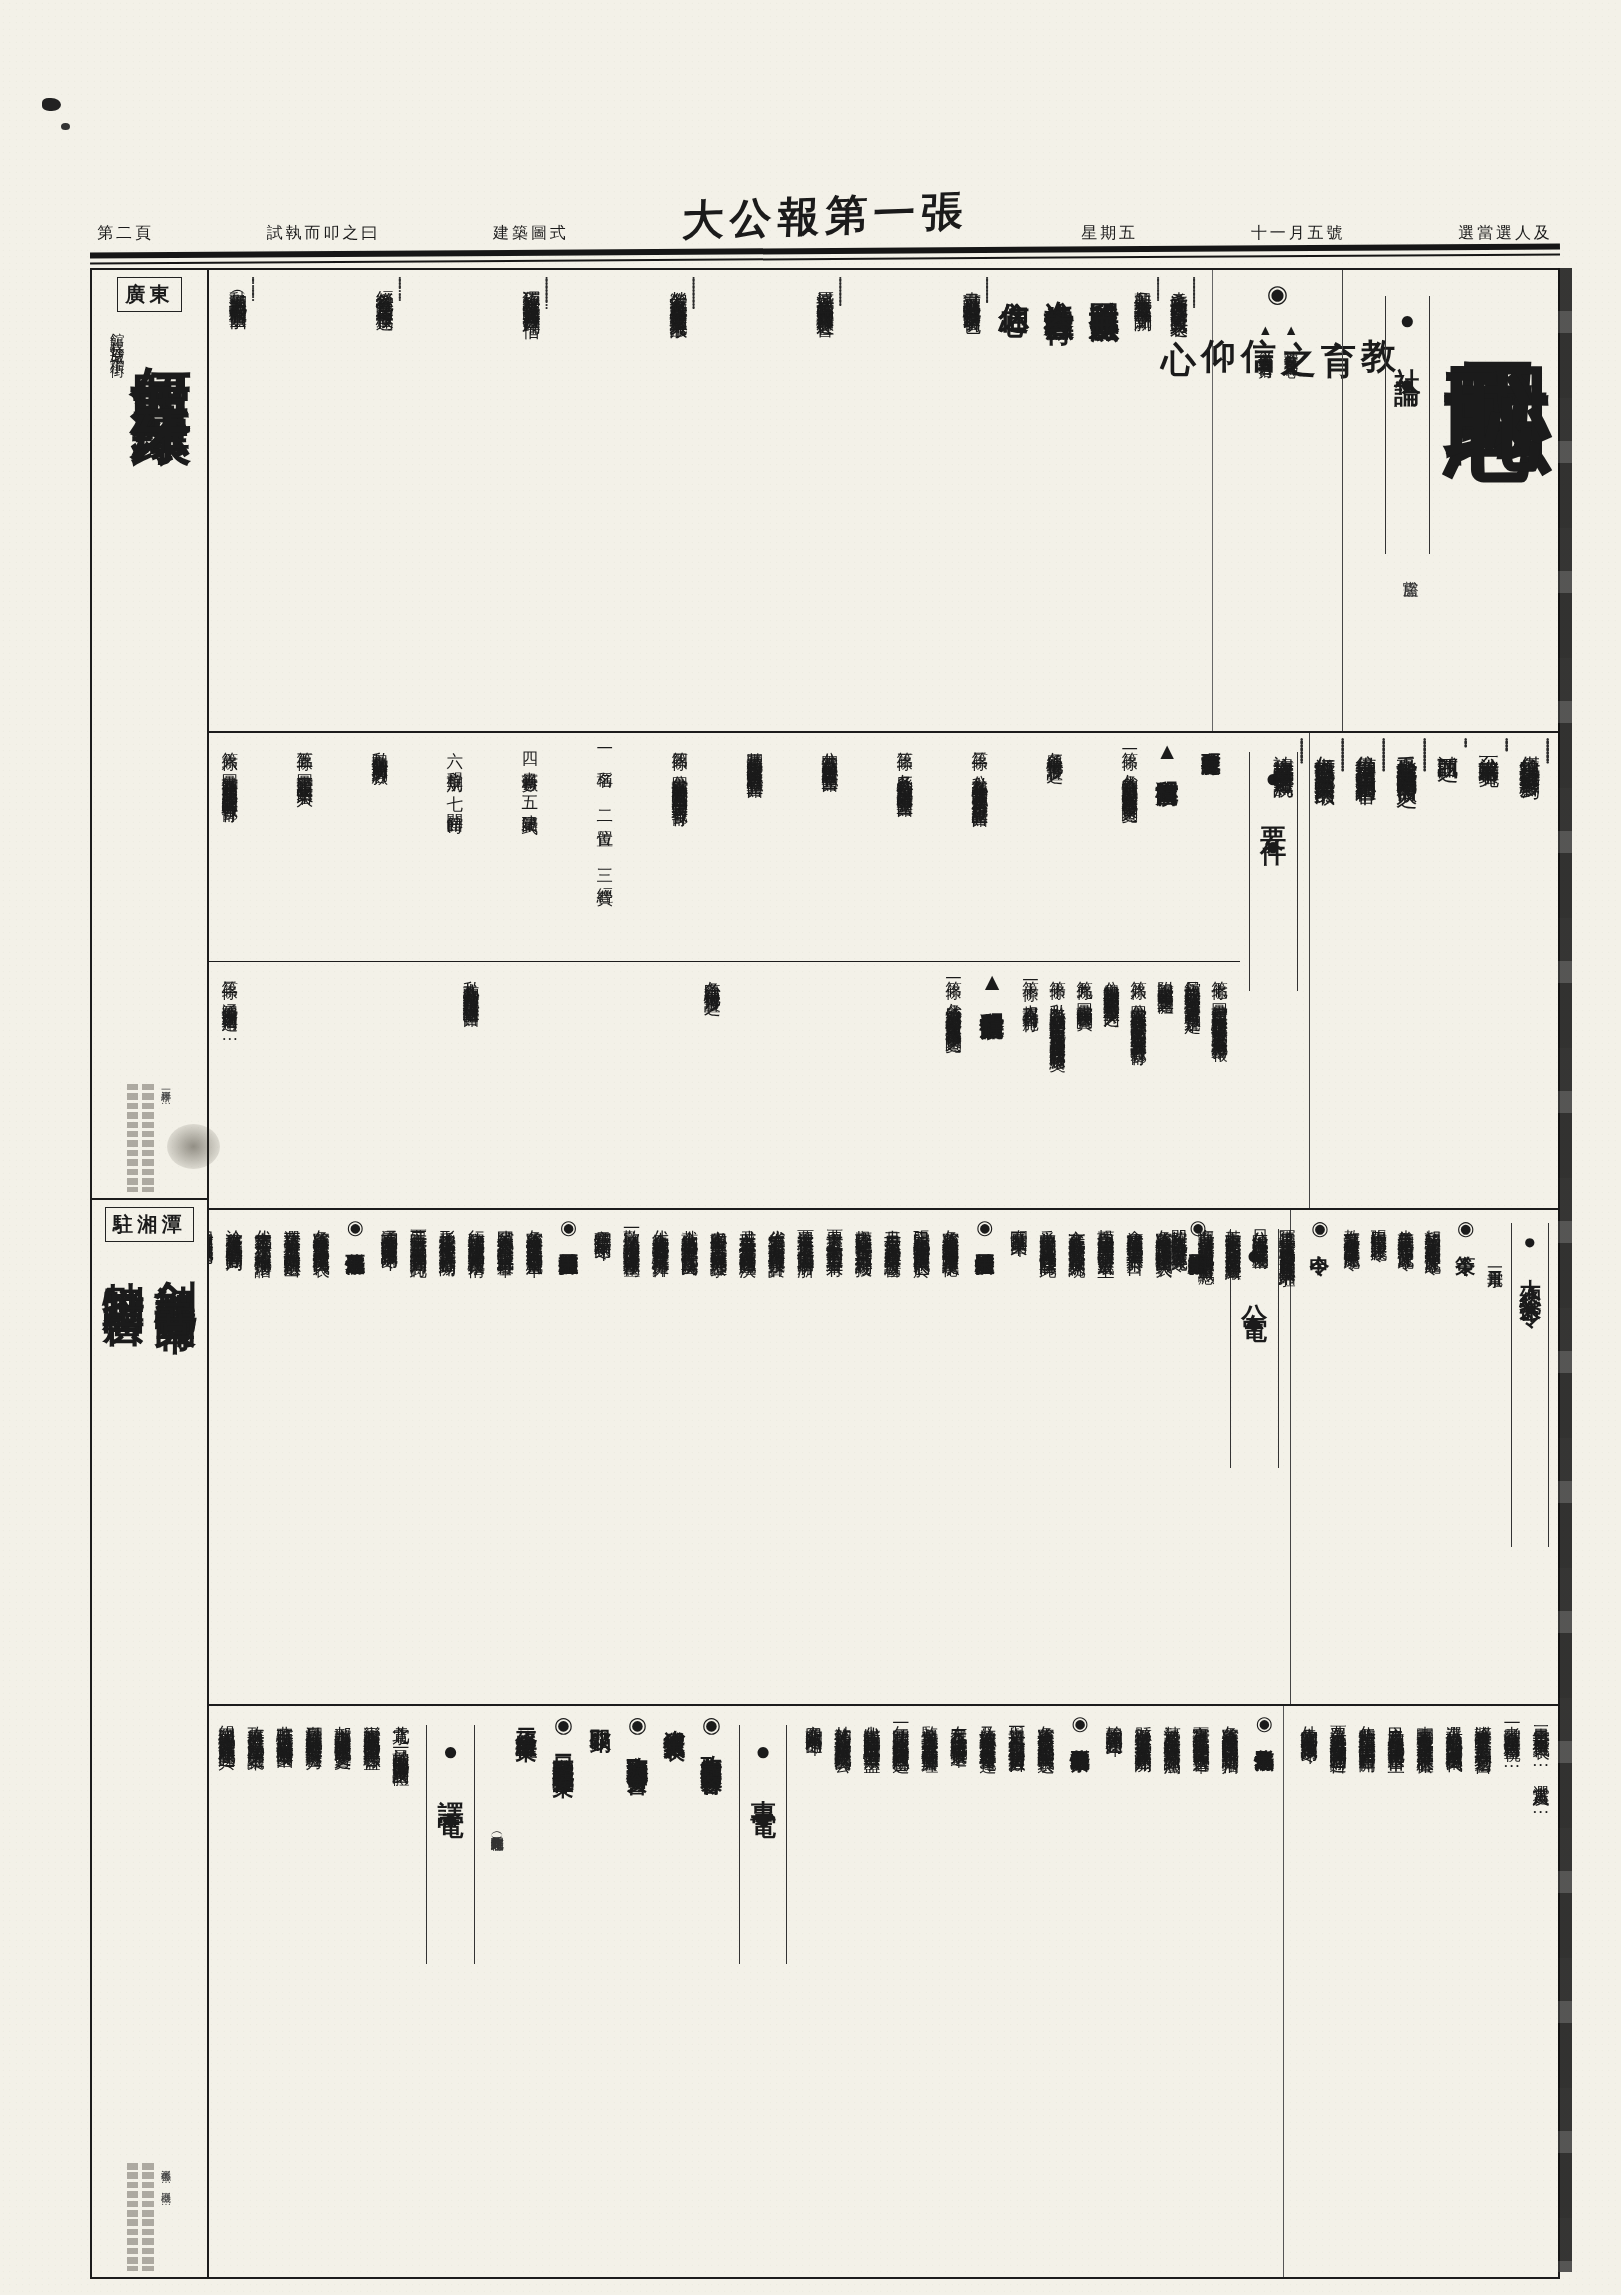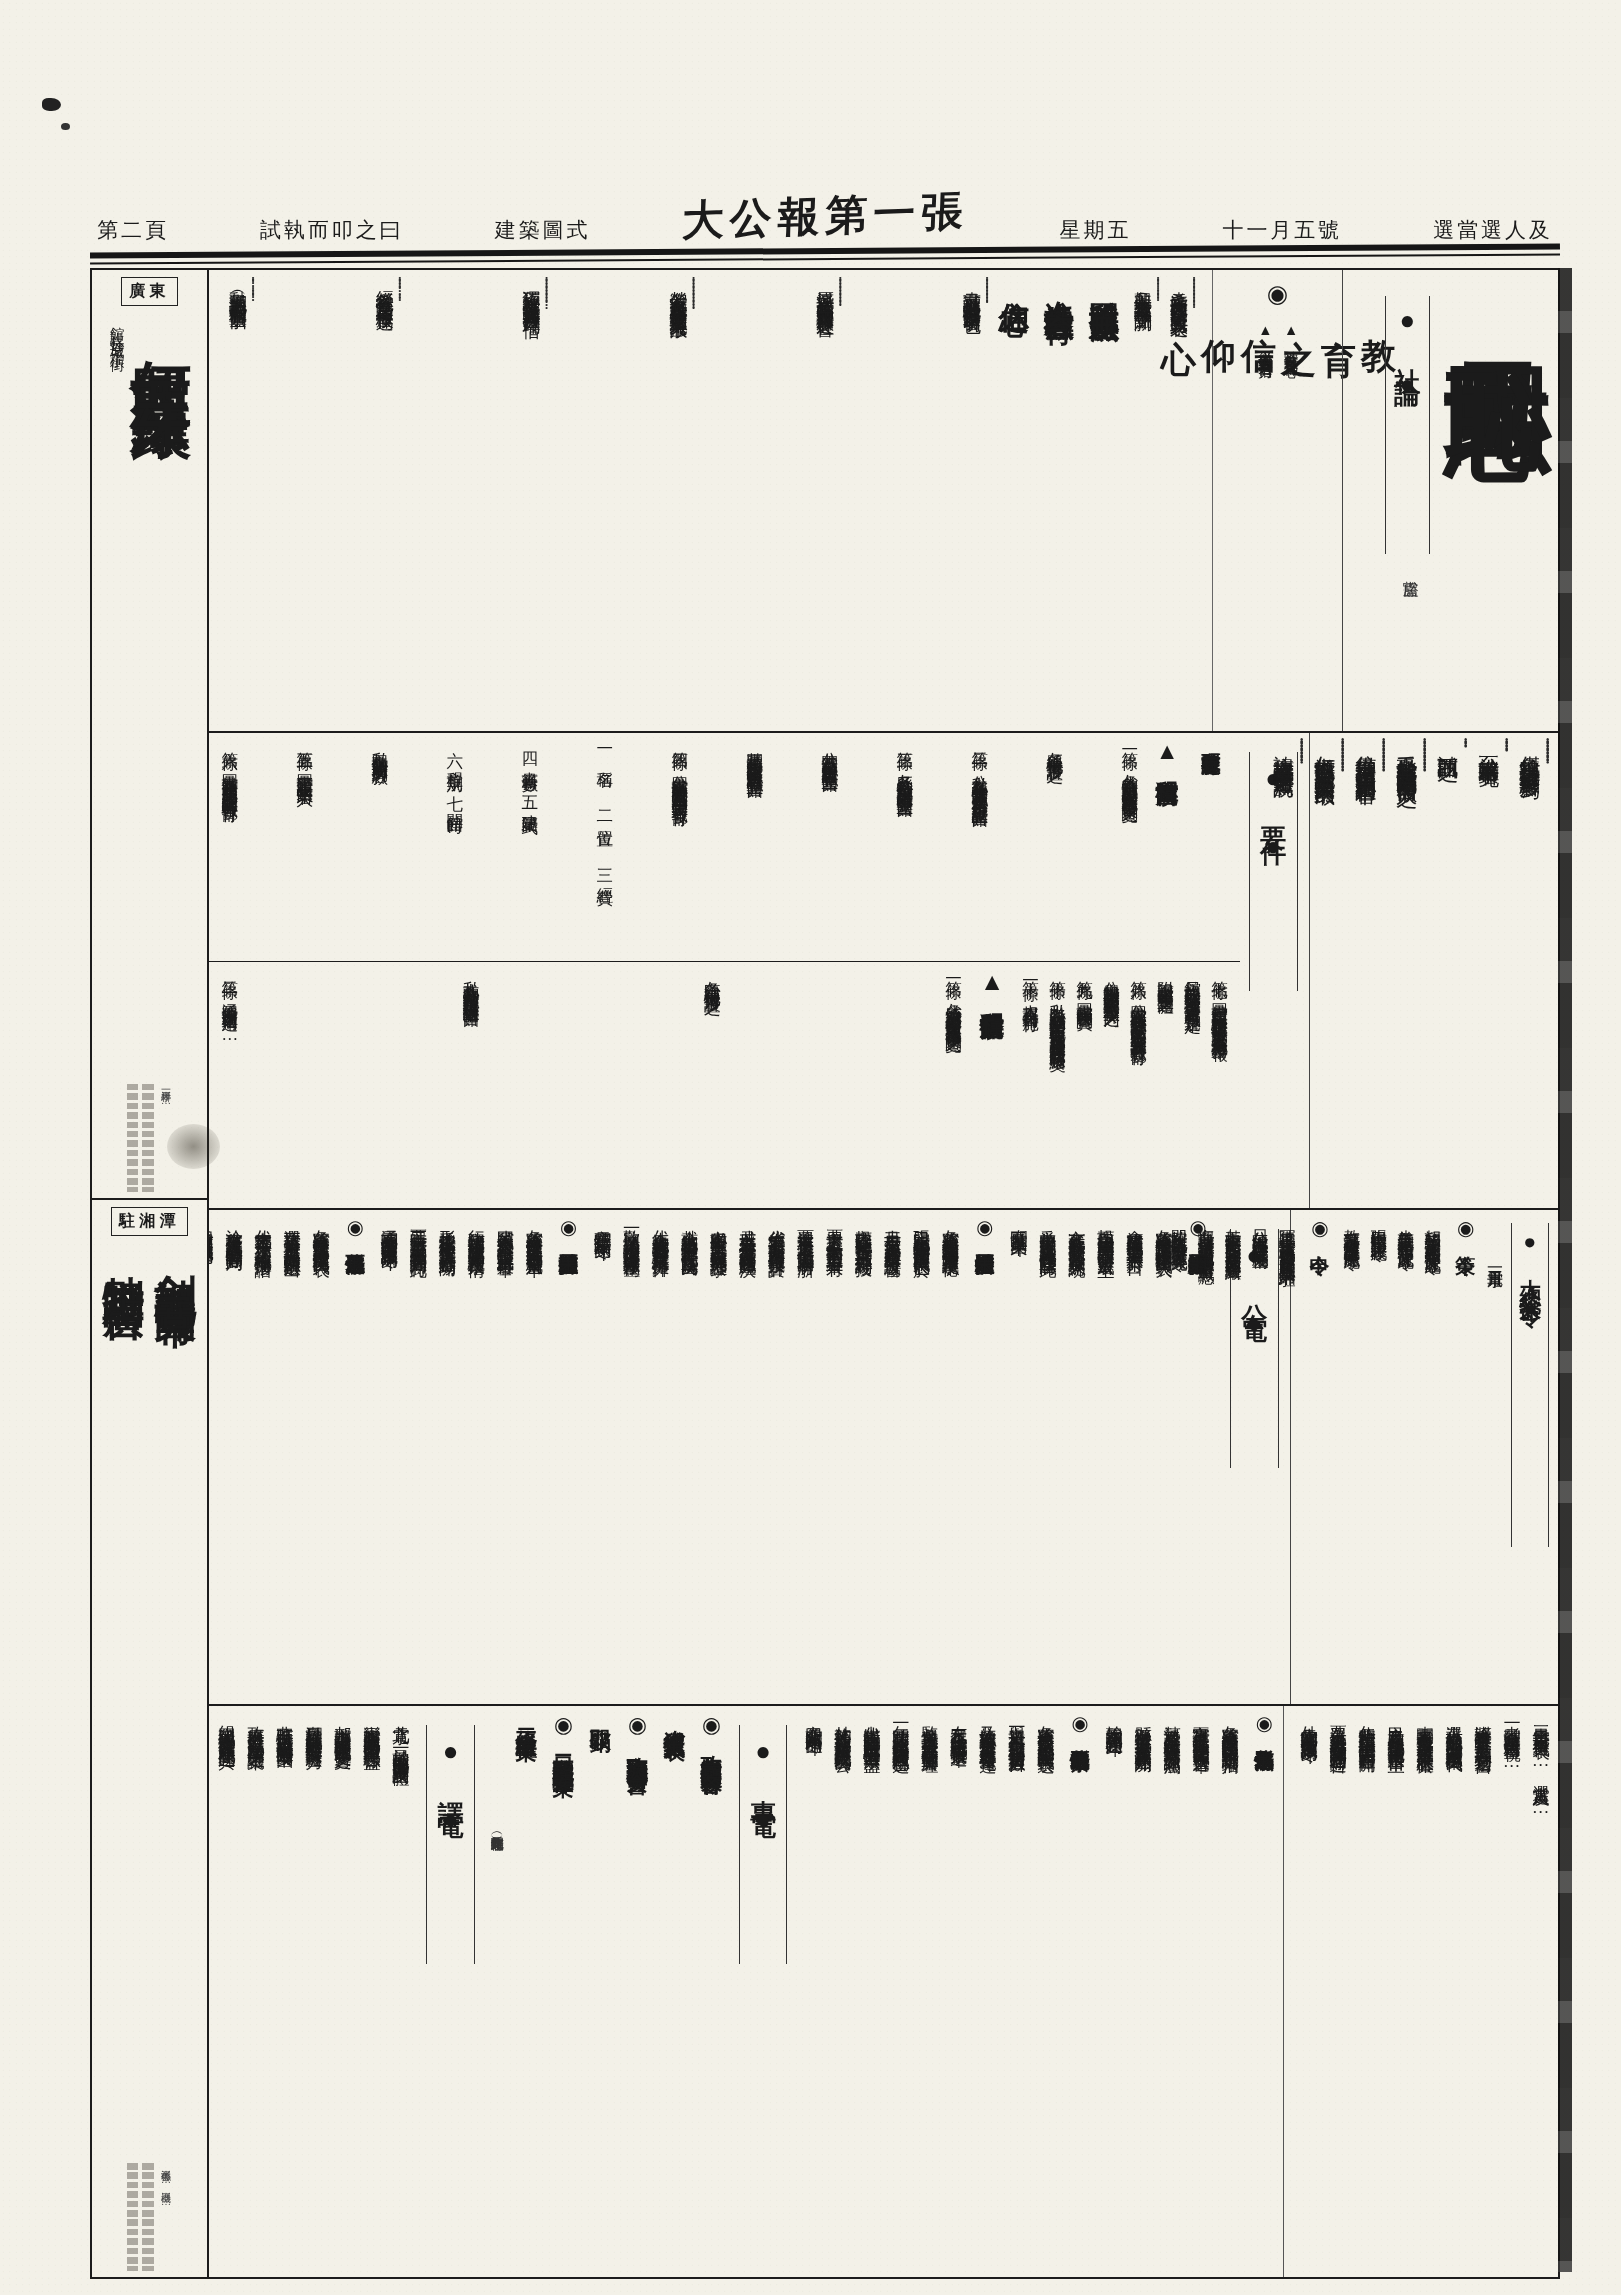--- a/index.html
+++ b/index.html
@@ -9,34 +9,34 @@
     background-image:radial-gradient(rgba(40,35,25,0.05) 0.7px, transparent 0.9px);
     background-size:6.5px 6.5px;
     font-family:"Liberation Serif","DejaVu Serif",serif;
     color:#1b1b1b;
   }
   .masthead{
     position:absolute;left:90px;top:182px;width:1470px;height:62px;
     display:flex;flex-direction:row-reverse;align-items:flex-end;
     justify-content:space-between;padding:0 7.2px;box-sizing:border-box;
   }
-  .mh-item{font-size:21px;letter-spacing:2.9px;white-space:nowrap;}
+  .mh-item{font-size:16px;letter-spacing:2.9px;white-space:nowrap;}
   .mh-title{font-size:42px;font-weight:700;letter-spacing:5.8px;transform:rotate(-2deg) skewX(-4deg);}
   .head-rule{position:absolute;left:90px;top:248px;width:1470px;height:11.5px;
     border-top:6.5px solid #161616;border-bottom:2.2px solid #161616;box-sizing:border-box;
     transform:rotate(-0.35deg);}
   .content{
     position:absolute;left:90px;top:268px;width:1470px;height:2011px;
     border:2.2px solid #1c1c1c;display:flex;flex-direction:row;box-sizing:border-box;
   }
   
   .rail{width:117px;border-right:2.2px solid #1c1c1c;display:flex;flex-direction:column;box-sizing:border-box;}
   .ad{flex:1;display:flex;flex-direction:column;align-items:center;box-sizing:border-box;overflow:hidden;}
   .ad1{height:930px;flex:none;border-bottom:2.2px solid #1c1c1c;}
-  .ad-region{font-size:16px;font-weight:700;border:1.4px solid #222;padding:2.9px 7.2px;margin:7.2px 0 5.8px 0;letter-spacing:4.3px;}
+  .ad-region{font-size:20px;font-weight:700;border:1.4px solid #222;padding:2.9px 7.2px;margin:7.2px 0 5.8px 0;letter-spacing:4.3px;}
   .ad-bigcols{flex:1;display:flex;flex-direction:row-reverse;align-items:flex-start;width:100%;justify-content:center;overflow:hidden;}
   .ad-big{writing-mode:vertical-rl;text-orientation:upright;font-size:61px;font-weight:700;line-height:66px;letter-spacing:7.2px;}
   .ad2 .ad-big{font-size:42px;line-height:52px;letter-spacing:4.3px;}
   .ad-addr{writing-mode:vertical-rl;text-orientation:upright;font-size:14.4px;line-height:21.6px;letter-spacing:4.3px;margin-top:4.3px;}
   .ad-fine{display:flex;flex-direction:row-reverse;gap:4.3px;margin:5.8px 0;height:108px;}
   .ad-fine .vtxt{writing-mode:vertical-rl;text-orientation:upright;font-size:10px;line-height:14.4px;color:#444;}
   .blurcol{width:11.5px;height:100%;background:repeating-linear-gradient(to bottom,#57524a 0 6.5px,transparent 6.5px 9.4px);opacity:.45;}
   
   .main{flex:1;display:flex;flex-direction:column;min-width:0;}
   .band{display:flex;flex-direction:row-reverse;box-sizing:border-box;overflow:hidden;}

